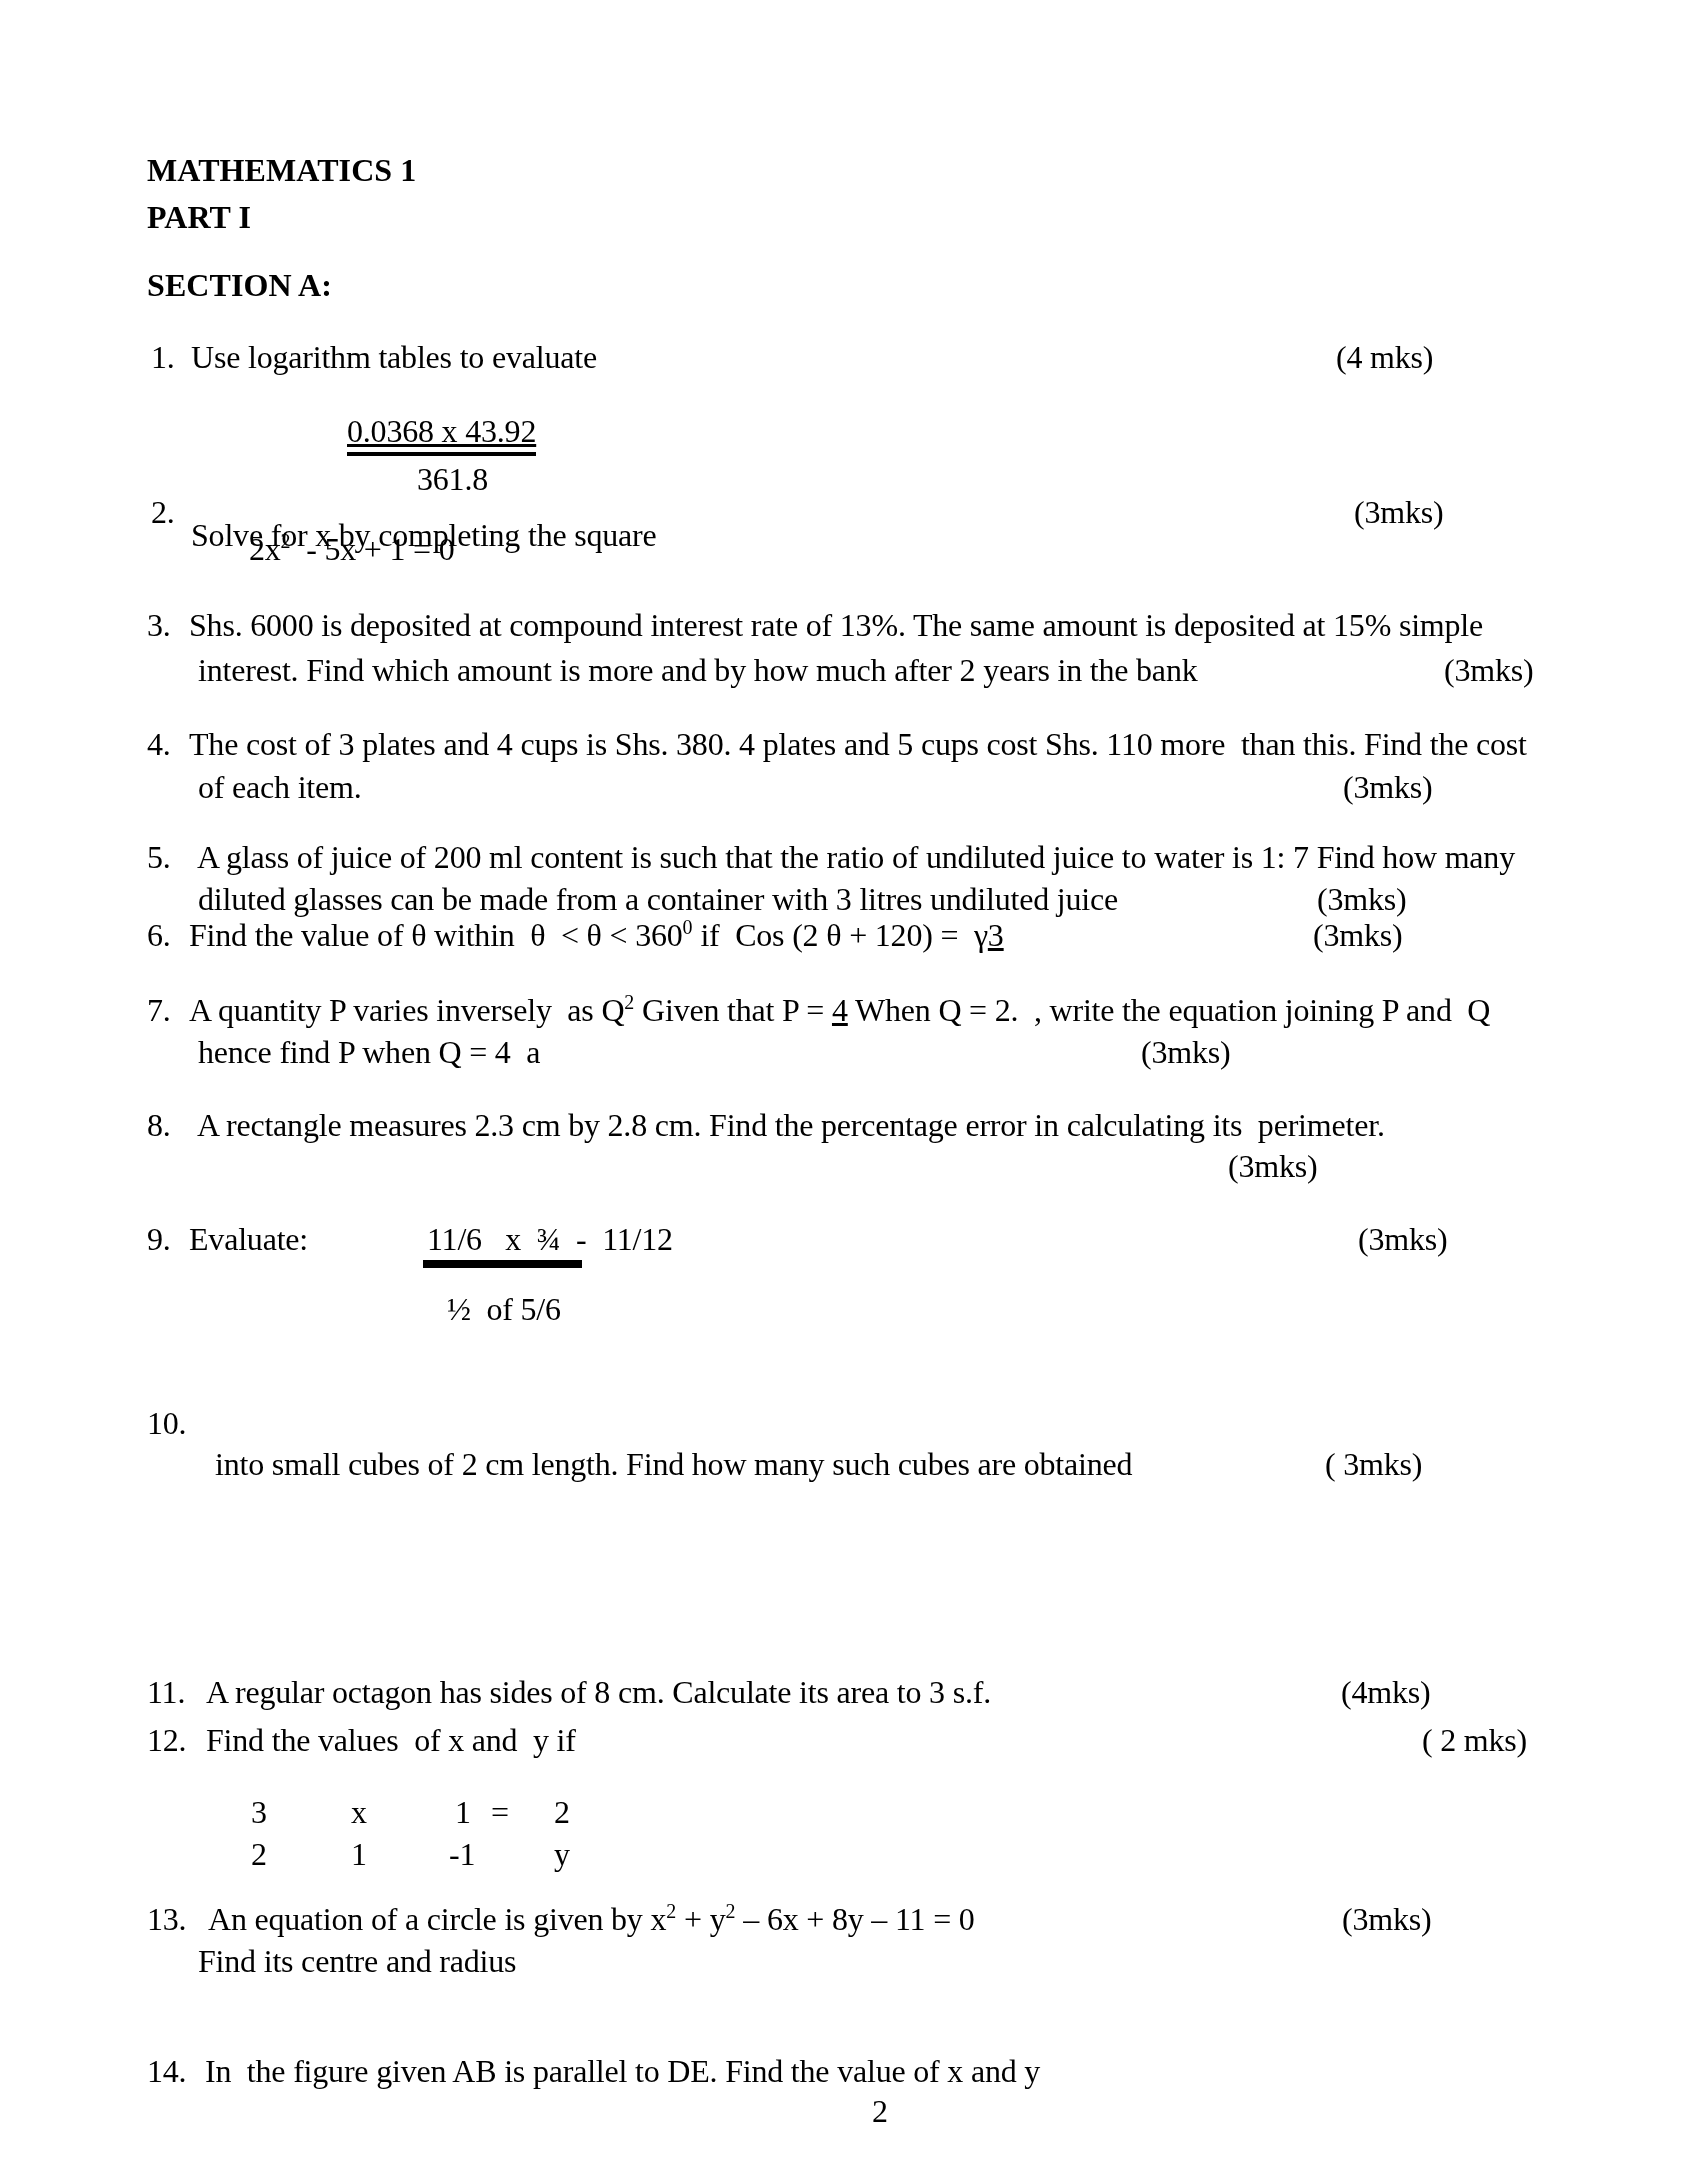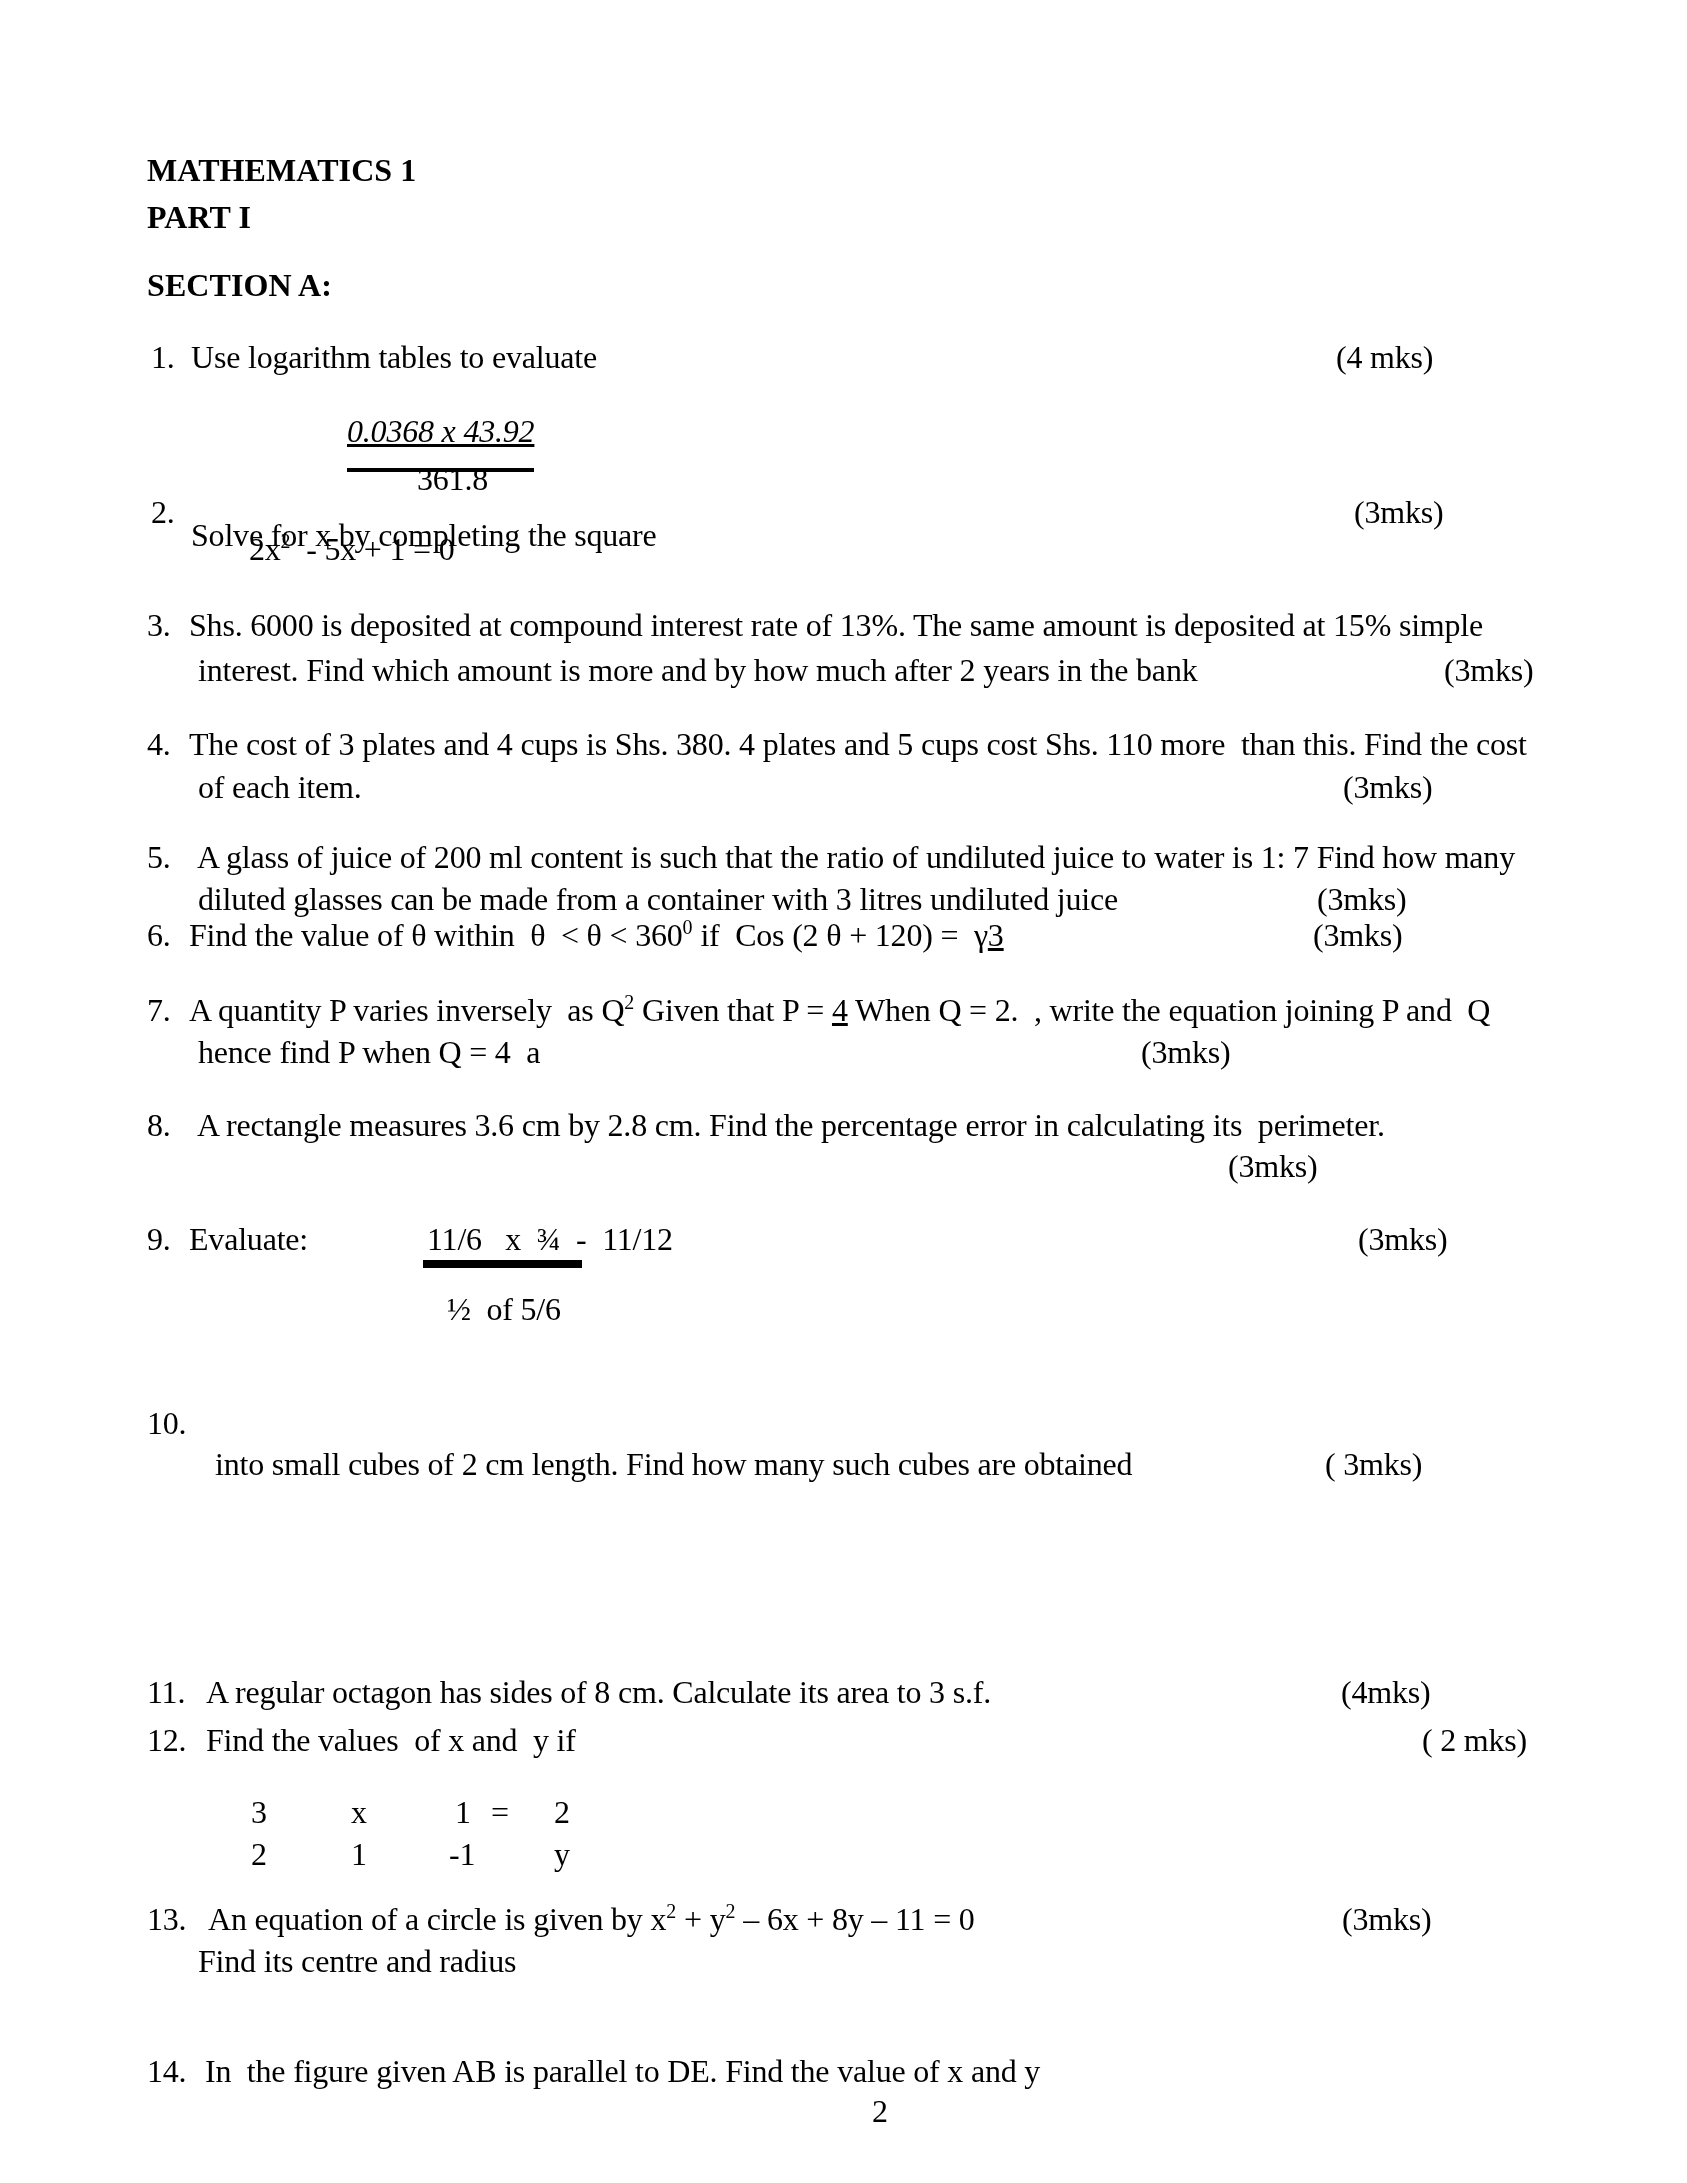--- a/index.html
+++ b/index.html
@@ -24,22 +24,21 @@
   sup.exp {
     font-size: 20px;
     vertical-align: super;
     line-height: 0;
     letter-spacing: 0;
   }
   .u { text-decoration: underline; }
   .fracnum {
     display: inline-block;
     border-bottom: 4.6px solid #000;
-    padding-bottom: 18px;
-    font-style: italic;
+    padding-bottom: 2px;
   }
   .rule {
     position: absolute;
     background: #000000;
   }
 </style>
 </head>
 <body>
 
 <div class="page">
@@ -77,21 +76,21 @@
   <span class="abs" style="left:147px; top:874px">6.</span>
   <span class="abs" style="left:189px; top:874px"><span>Find the value of θ within  θ  &lt; θ &lt; 360</span><sup class="exp">0</sup><span> if  Cos (2 θ + 120) =  γ</span><span class="u">3</span></span>
   <span class="abs" style="left:1313px; top:874px">(3mks)</span>
 
   <span class="abs" style="left:147px; top:949px">7.</span>
   <span class="abs" style="left:189px; top:949px"><span>A quantity P varies inversely  as Q</span><sup class="exp">2</sup><span> Given that P = </span><span class="u">4</span><span> When Q = 2.  , write the equation joining P and  Q</span></span>
   <span class="abs" style="left:198px; top:991px">hence find P when Q = 4  a</span>
   <span class="abs" style="left:1141px; top:991px">(3mks)</span>
 
   <span class="abs" style="left:147px; top:1064px">8.</span>
-  <span class="abs" style="left:197px; top:1064px">A rectangle measures 3.6 cm by 2.8 cm. Find the percentage error in calculating its  perimeter.</span>
+  <span class="abs" style="left:197px; top:1064px">A rectangle measures 2.3 cm by 2.8 cm. Find the percentage error in calculating its  perimeter.</span>
   <span class="abs" style="left:1228px; top:1105px">(3mks)</span>
 
   <span class="abs" style="left:147px; top:1178px">9.</span>
   <span class="abs" style="left:189px; top:1178px">Evaluate:</span>
   <span class="abs" style="left:427px; top:1178px">11/6   x  ¾  -  11/12</span>
   <span class="abs" style="left:1358px; top:1178px">(3mks)</span>
   <div class="rule" style="left:423px; top:1216px; width:159px; height:8px"></div>
   <span class="abs" style="left:447px; top:1248px">½  of 5/6</span>
 
   <span class="abs" style="left:147px; top:1362px">10.</span>

